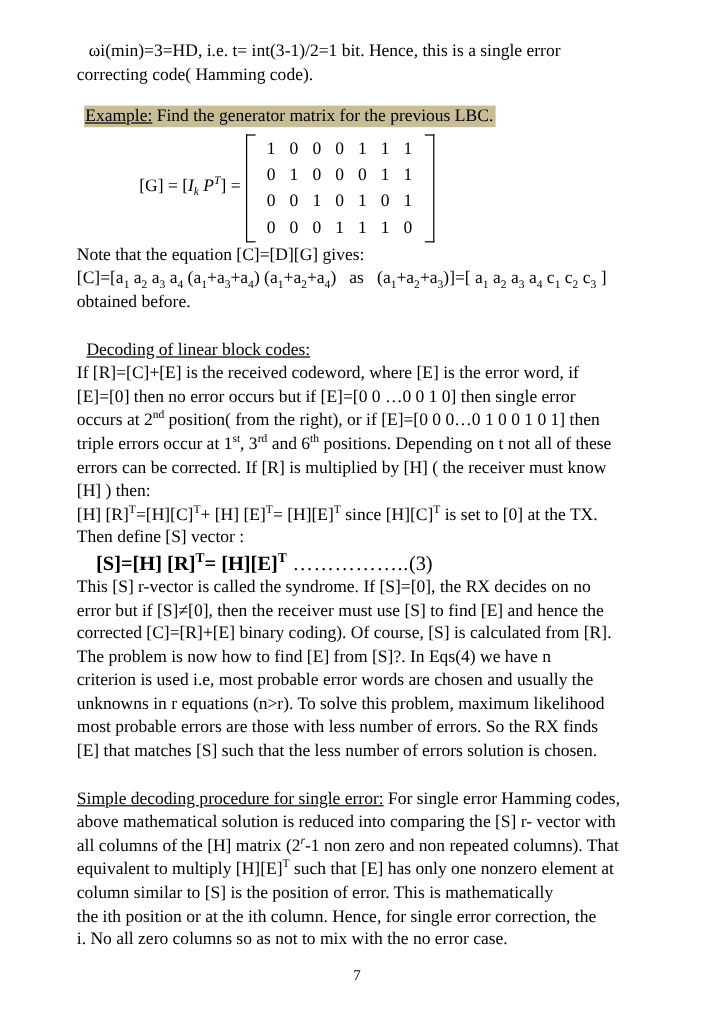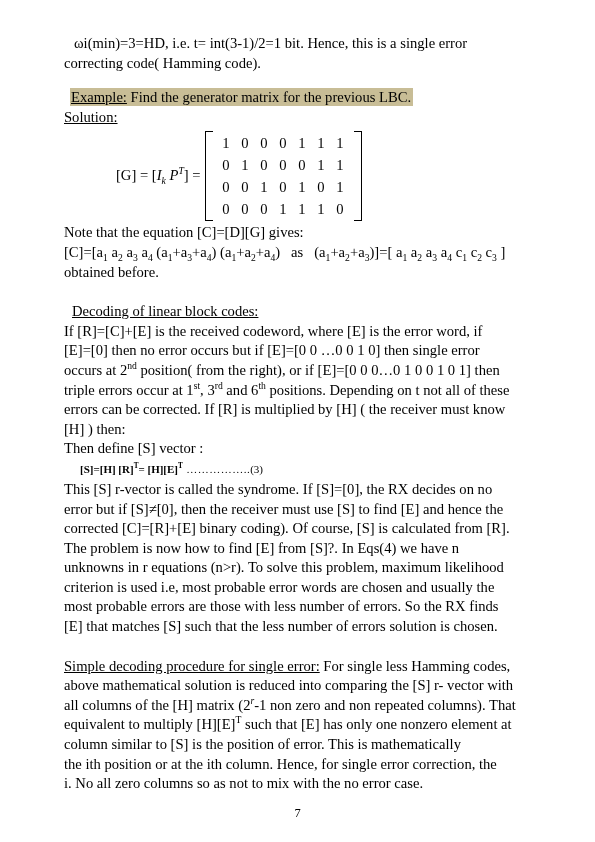--- a/index.html
+++ b/index.html
@@ -95,21 +95,21 @@
   }
   .mcell {
     width: 19px;
     text-align: center;
     font-size: 14.6px;
     line-height: 22px;
   }
 
   
   .eqline {
-    font-size: 11px;
+    font-size: 17px;
     line-height: 21px;
     padding-left: 16px;
     font-weight: bold;
   }
   .eqline .dots {
     font-weight: normal;
     letter-spacing: 0.5px;
   }
   .eqline .eqnum { font-weight: normal; }
 
@@ -128,21 +128,20 @@
 <div class="page">
 
   <div class="para">
     <div class="line nojust" style="text-indent:10px;">ωi(min)=3=HD, i.e. t= int(3-1)/2=1 bit. Hence, this is a single error</div>
     <div class="line nojust">correcting code( Hamming code).</div>
   </div>
 
   <div class="gap-md"></div>
 
   <div class="line nojust" style="text-indent:6px;"><span class="hl"><span class="b u">Example:</span><span> Find the generator matrix for the previous LBC.</span></span></div>
-  <div class="line nojust"><span class="u">Solution:</span></div>
 
   <div class="eq-block">
     <span class="eq-lhs"><span>[G] = [</span><span class="ik">I</span><sub class="ik">k</sub>&nbsp;<span class="ik">P</span><sup class="ik">T</sup><span>] =</span></span>
     <span class="matrix">
       <span class="brk brk-l"></span>
       <span class="mrows">
         <span class="mrow">
           <span class="mcell">1</span>
           <span class="mcell">0</span>
           <span class="mcell">0</span>
@@ -190,36 +189,37 @@
   <div class="gap-lg"></div>
 
   <div class="line nojust" style="text-indent:8px;"><span class="b u">Decoding of linear block codes:</span></div>
 
   <div class="line">If [R]=[C]+[E] is the received codeword, where [E] is the error word, if</div>
   <div class="line">[E]=[0] then no error occurs but if [E]=[0 0 …0 0 1 0] then single error</div>
   <div class="line"><span>occurs at 2</span><sup>nd</sup><span> position( from the right), or if [E]=[0 0 0…0 1 0 0 1 0 1] then</span></div>
   <div class="line"><span>triple errors occur at 1</span><sup>st</sup><span>, 3</span><sup>rd</sup><span> and 6</span><sup>th</sup><span> positions. Depending on t not all of these</span></div>
   <div class="line">errors can be corrected. If [R] is multiplied by [H] ( the receiver must know</div>
   <div class="line nojust">[H] ) then:</div>
+  <div class="line nojust"><span>  [H] [R]</span><sup class="b">T</sup><span>=[H][C]</span><sup class="b">T</sup><span>+ [H] [E]</span><sup class="b">T</sup><span>= [H][E]</span><sup class="b">T</sup><span> since [H][C]</span><sup class="b">T</sup><span> is set to [0] at the TX.</span></div>
   <div class="line nojust">Then define [S] vector :</div>
 
   <div class="eqline"><span>[S]=[H] [R]</span><sup>T</sup><span>= [H][E]</span><sup>T</sup><span class="dots"> ……………..</span><span class="eqnum">(3)</span></div>
 
   <div class="line">   This [S] r-vector is called the syndrome. If [S]=[0], the RX decides on no</div>
   <div class="line">error but if [S]≠[0], then the receiver must use [S] to find [E] and hence the</div>
   <div class="line">corrected [C]=[R]+[E] binary coding). Of course, [S] is calculated from [R].</div>
   <div class="line">The problem is now how to find [E] from [S]?. In Eqs(4) we have n</div>
+  <div class="line">criterion is used i.e, most probable error words are chosen and usually the</div>
   <div class="line">unknowns in r equations (n&gt;r). To solve this problem, maximum likelihood</div>
-  <div class="line">criterion is used i.e, most probable error words are chosen and usually the</div>
   <div class="line">most probable errors are those with less number of errors. So the RX finds</div>
   <div class="line nojust">[E]  that matches [S] such that the less number of errors solution is  chosen.</div>
 
   <div class="gap-lg"></div>
 
-  <div class="line nojust"><span class="u">Simple decoding procedure for single error:</span><span> For single less Hamming  codes,</span></div>
+  <div class="line nojust"><span class="u">Simple decoding procedure for single error:</span><span> For single error Hamming  codes,</span></div>
   <div class="line">above mathematical solution is reduced into comparing the [S] r-  vector with</div>
   <div class="line"><span>all columns of the [H] matrix (2</span><sup class="i">r</sup><span>-1 non zero and non repeated  columns). That</span></div>
   <div class="line"><span>equivalent to multiply [H][E]</span><sup class="b">T</sup><span> such that [E] has only one  nonzero element at</span></div>
   <div class="line nojust">column  similar  to  [S]  is  the  position  of  error.  This  is   mathematically</div>
   <div class="line"><span>the ith position or at the ith column. Hence, for  single  error correction, </span><span class="b">the</span></div>
   <div class="line nojust"><span class="b"> i. No all zero columns so as not to mix with the no error case.</span></div>
 
 </div>
 
 <div class="pageno">7</div>

